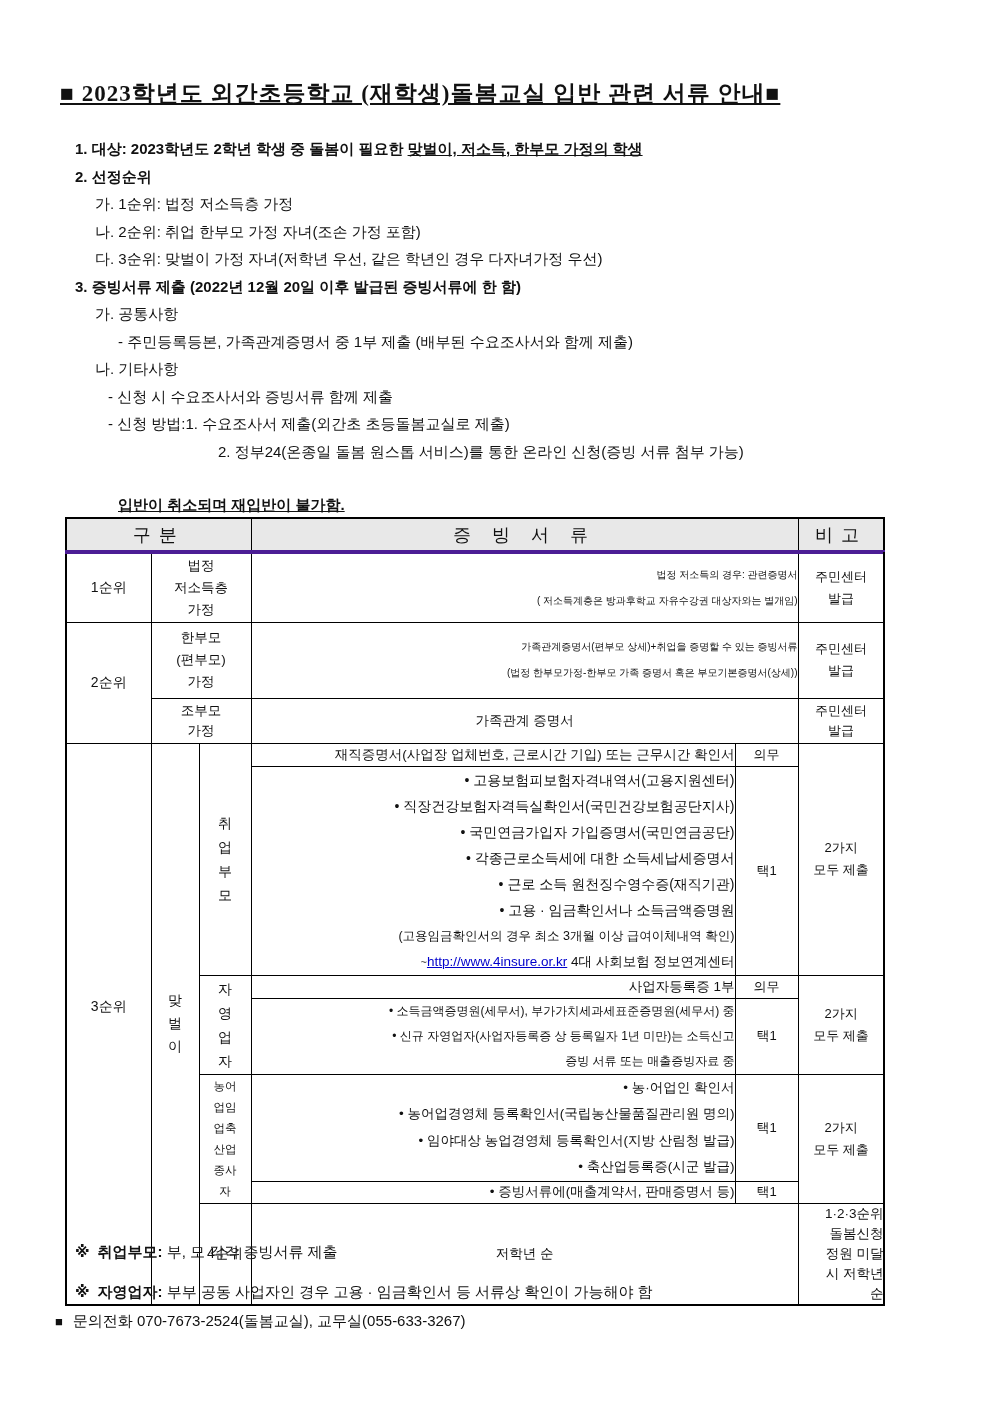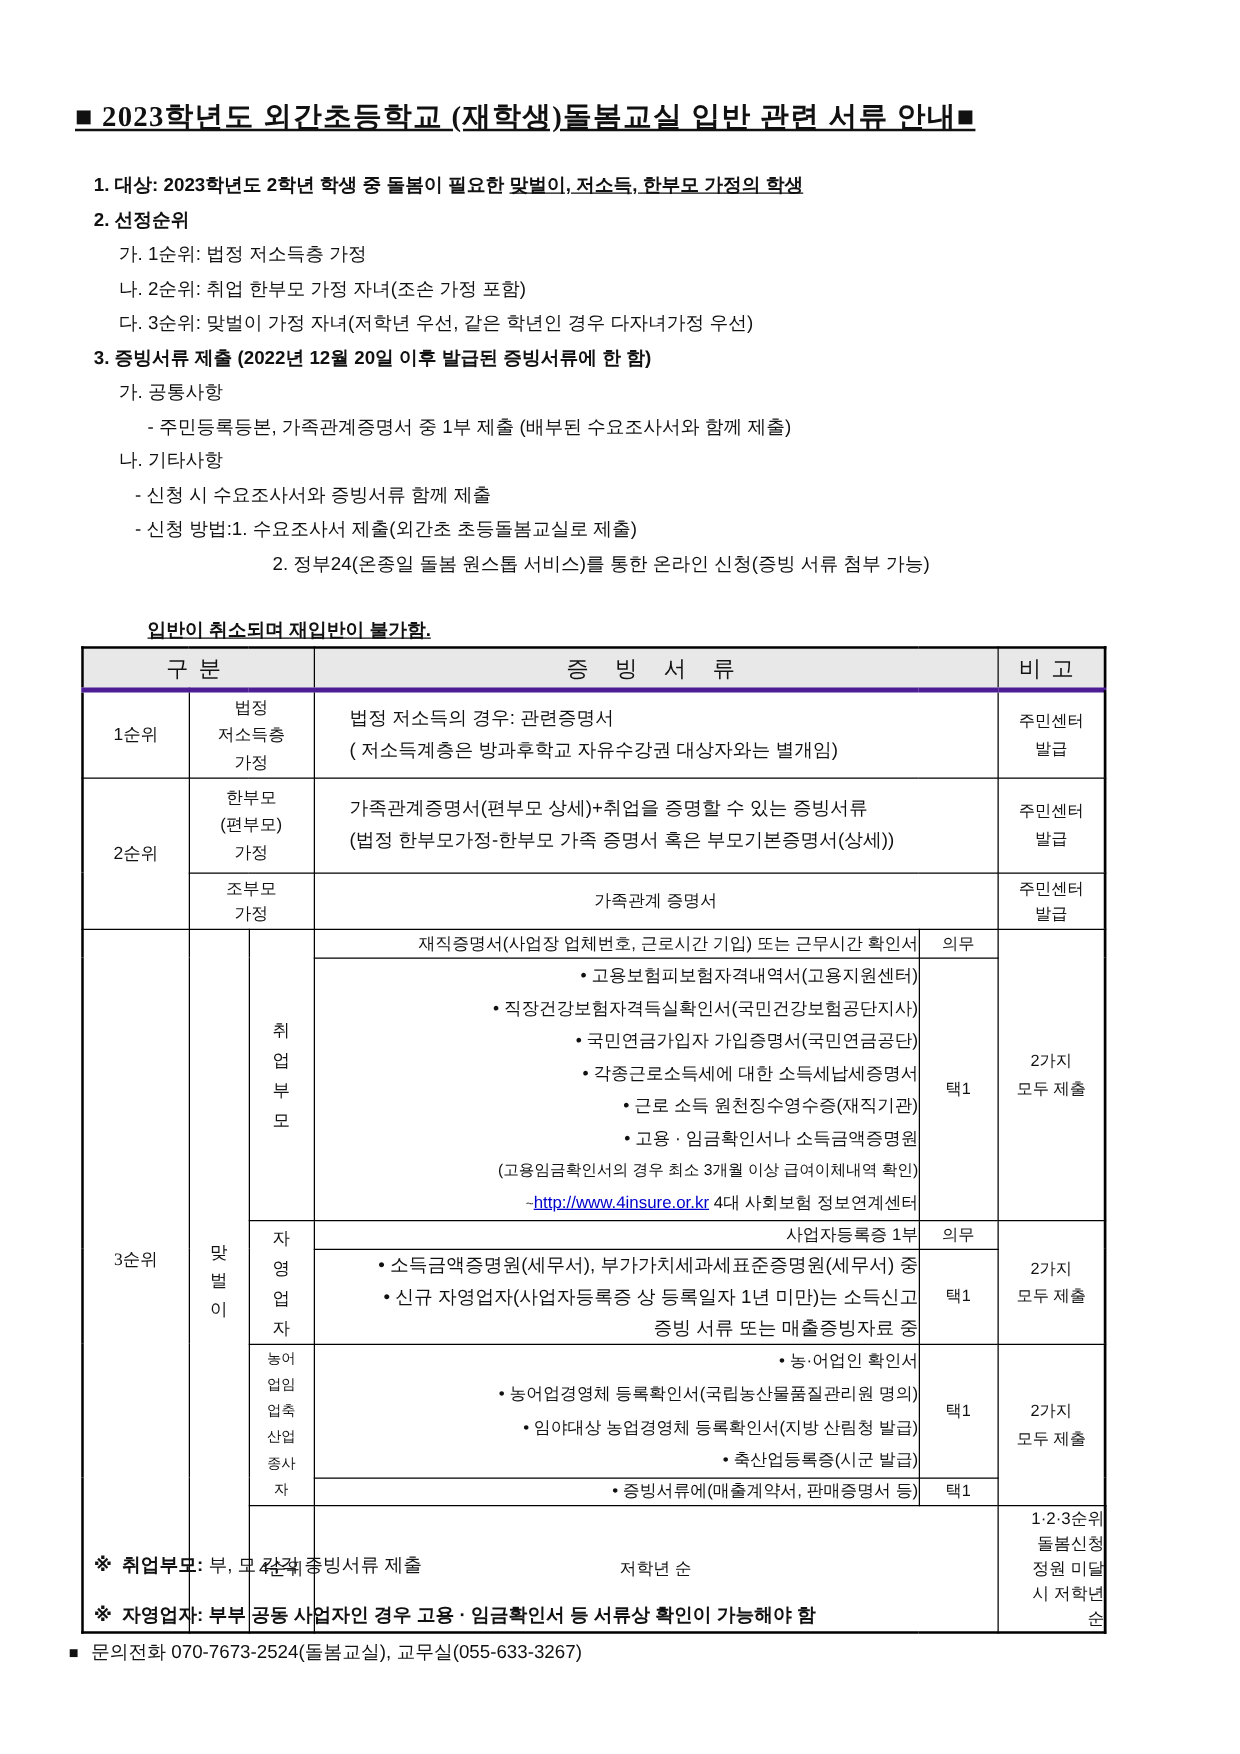--- a/index.html
+++ b/index.html
@@ -32,29 +32,29 @@
   .hdr .sp { letter-spacing:8px; }
   .c-center { text-align:center; }
   .c-left   { text-align:right; padding-left:20px; }
   .preline  { white-space:pre-line; }
   .cat      { line-height:22px; font-size:13.5px; text-align:center; }
   .note-cell{ line-height:22px; font-size:13px; text-align:center; }
   .tag-cell { font-size:13px; text-align:center; }
   .vlabel   { line-height:24px; font-size:14px; text-align:center; }
   .vlabel-sm{ line-height:21px; font-size:11.5px; text-align:center; }
   .rank-cell{ font-size:14px; text-align:center; }
-  .rank3-cell { vertical-align:bottom; padding-bottom:33px;font-family:Liberation Serif, serif; }
+  .rank3-cell { vertical-align:bottom; padding-bottom:33px; }
   .docline  { font-size:13.5px; line-height:20px; }
-  .two-line { line-height:26px; font-size:15px; white-space:pre-line; text-align:left;padding-left:28px; }
+  .two-line { line-height:26px; font-size:10px; white-space:pre-line; text-align:right;padding-left:28px; }
   .opt-block{ font-size:14px; line-height:26px; white-space:pre-line; }
   .opt-note { font-size:12.5px; line-height:26px; }
   .opt-link { font-size:13.5px; line-height:26px; }
   .opt-link a { color:#0000cc; text-decoration:underline; }
   .link-mark{ color:#333; font-size:11px; }
-  .bullets-sm { font-size:15px; line-height:25px; white-space:pre-line; }
+  .bullets-sm { font-size:12px; line-height:25px; white-space:pre-line; }
   .bullets-md { font-size:13.5px; line-height:26.5px; white-space:pre-line; }
   
   .fline { position:absolute; font-size:15px; white-space:nowrap; }
   .fmark { margin-right:8px; }
   .sq { font-size:13px; margin-right:10px; }
 </style>
 </head>
 <body>
 
 <div class="page">
@@ -200,19 +200,19 @@
       <td></td>
       <td></td>
     </tr>
   </tbody>
     </table>
 
   <div class="fline bold" style="left:75px; top:1243px;">
     <span class="fmark">※</span><span>취업부모:</span><span style="font-weight:normal;"> 부, 모 각각 증빙서류 제출</span>
   </div>
   <div class="fline bold" style="left:75px; top:1283px;">
-    <span class="fmark">※</span><span>자영업자:</span><span style="font-weight:bold;"> 부부 공동 사업자인 경우 고용 · 임금확인서 등 서류상 확인이 가능해야 함</span>
+    <span class="fmark">※</span><span>자영업자:</span><span style="font-weight:normal;"> 부부 공동 사업자인 경우 고용 · 임금확인서 등 서류상 확인이 가능해야 함</span>
   </div>
   <div class="fline" style="left:55px; top:1312px;">
     <span class="sq">■</span><span>문의전화 070-7673-2524(돌봄교실), 교무실(055-633-3267)</span>
   </div>
 
 </div>
 
 </body></html>

